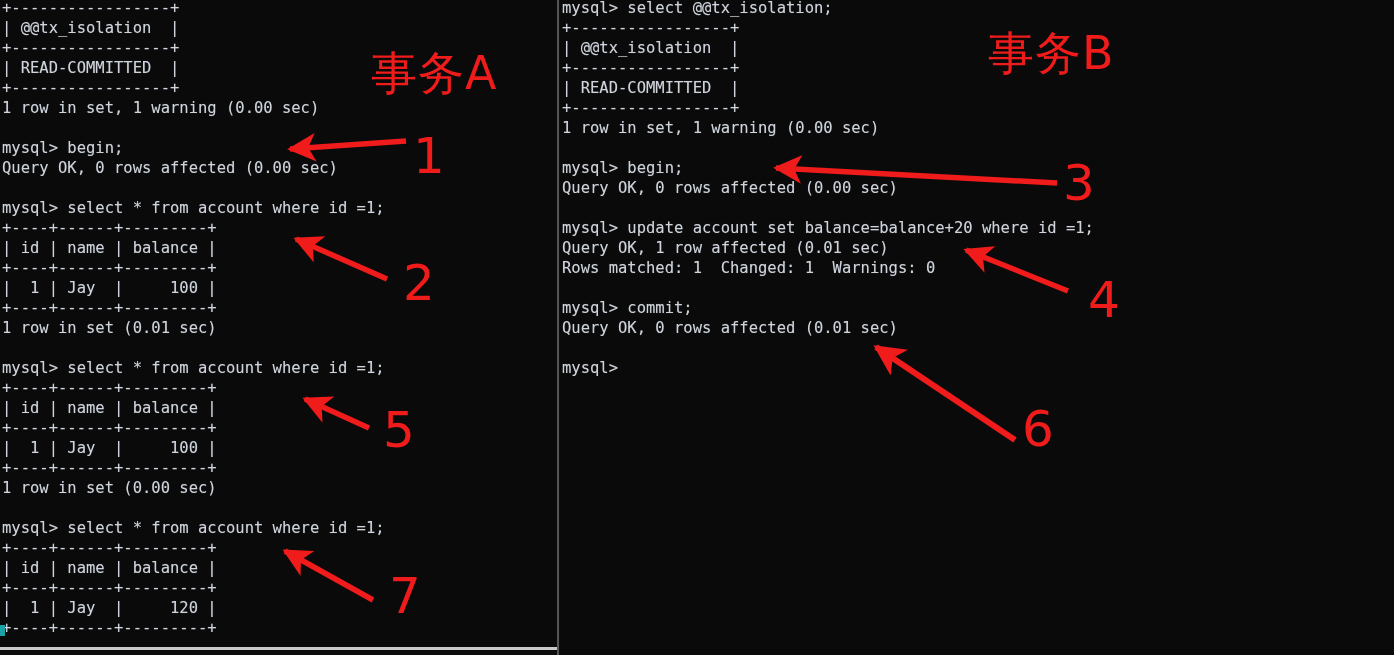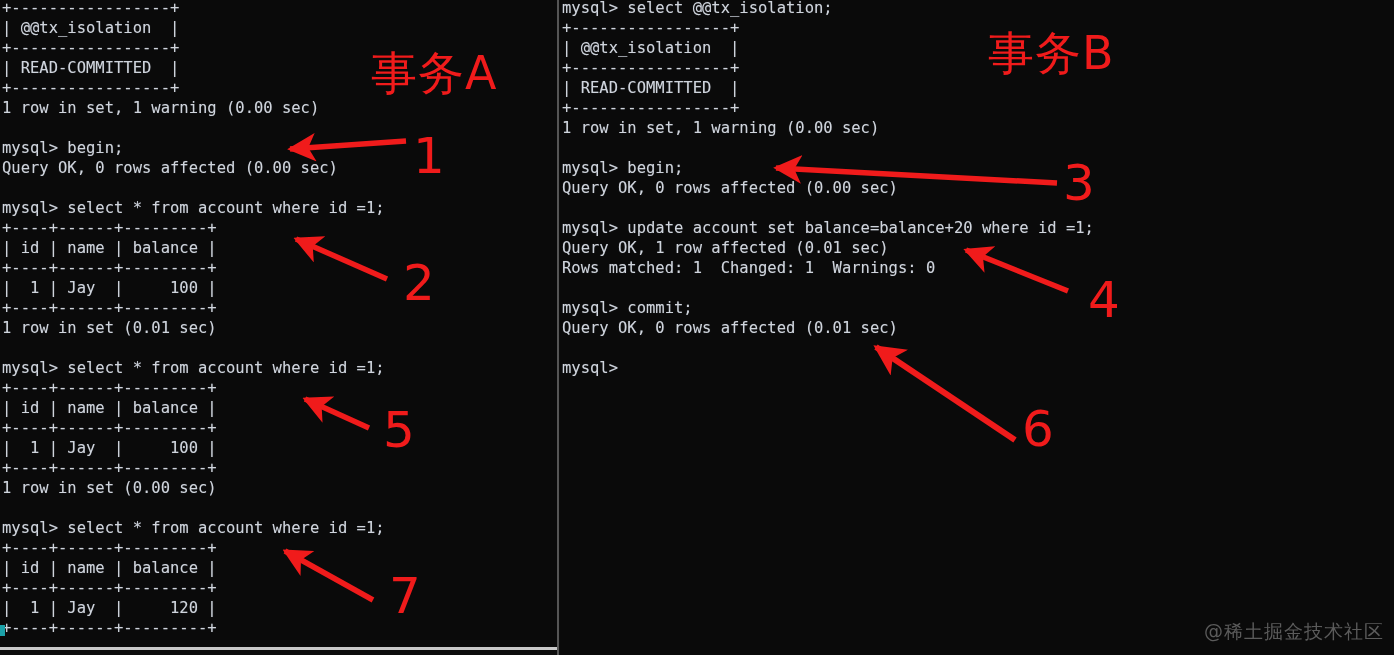--- a/index.html
+++ b/index.html
@@ -169,15 +169,14 @@
   <div class="tx-label" id="tx-label-b">事务B</div>
 
   <div class="step-num" id="step-1">1</div>
   <div class="step-num" id="step-2">2</div>
   <div class="step-num" id="step-3">3</div>
   <div class="step-num" id="step-4">4</div>
   <div class="step-num" id="step-5">5</div>
   <div class="step-num" id="step-6">6</div>
   <div class="step-num" id="step-7">7</div>
 
-  <div id="watermark">@稀土掘金技术社区</div>
 
 </div>
 
 </body></html>

